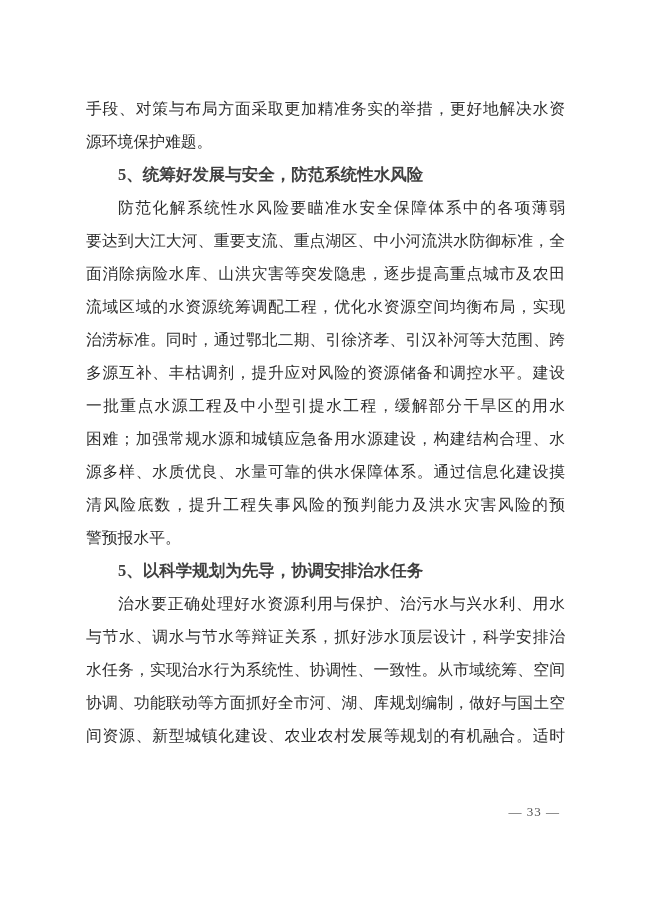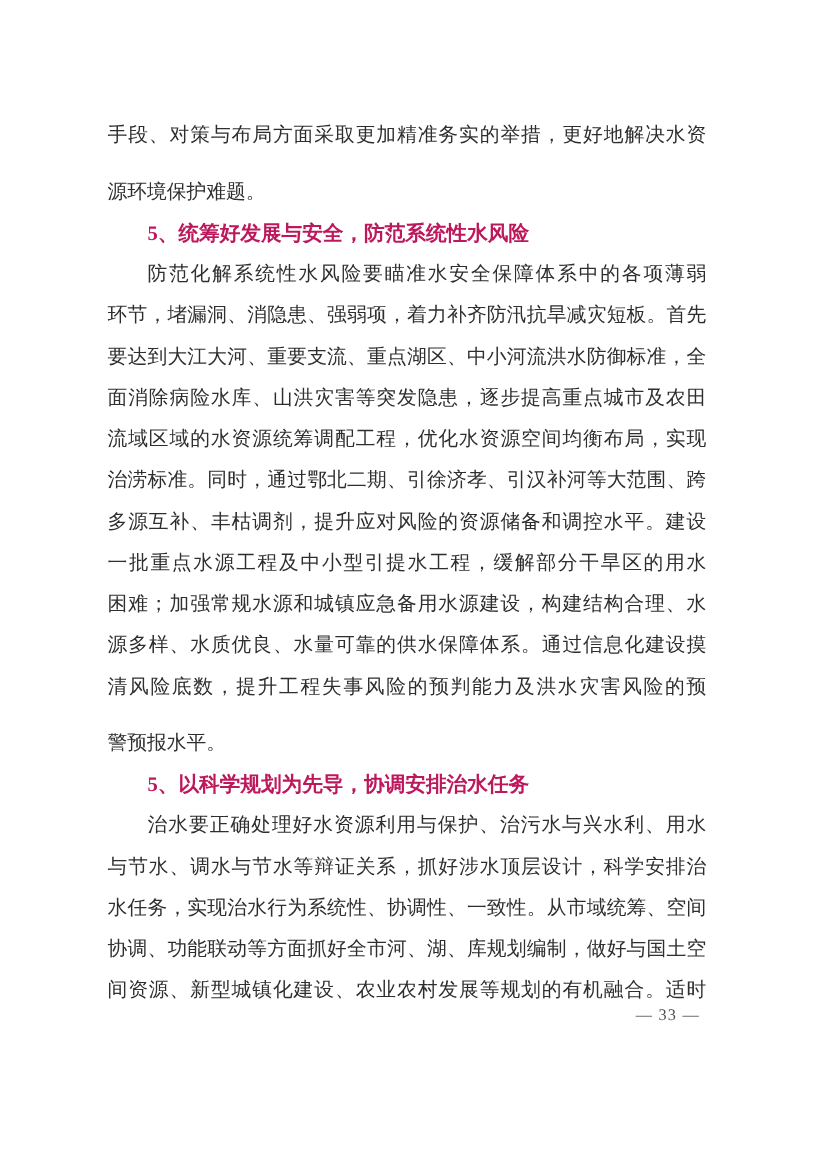--- a/index.html
+++ b/index.html
@@ -26,28 +26,27 @@
     text-align:justify;
     text-align-last:justify;
     text-justify:inter-character;
     overflow:hidden;
     white-space:normal;
     color:#2e2e2e;
   }
   .ln.end{
     text-align:right;
     text-align-last:left;
-    margin-top:12px;
   }
   .ln.ind{
     padding-left:32px;
   }
   .ln.hd{
     font-weight:bold;
-    color:#be185d;
+    color:#404040;
     text-align:left;
     text-align-last:left;
     font-size:16.5px;
   }
   .pagenum{
     position:absolute;
     top:803px;
     right:90px;
     font-size:13px;
     line-height:18px;
@@ -62,21 +61,20 @@
 
 <div class="page">
   <div class="textblock">
 
     <div class="ln">手段、对策与布局方面采取更加精准务实的举措，更好地解决水资</div>
     <div class="ln end">源环境保护难题。</div>
 
     <div class="ln hd ind">5、统筹好发展与安全，防范系统性水风险</div>
 
     <div class="ln ind">防范化解系统性水风险要瞄准水安全保障体系中的各项薄弱</div>
-    <div class="ln">环节，堵漏洞、消隐患、强弱项，着力补齐防汛抗旱减灾短板。首先</div>
     <div class="ln">要达到大江大河、重要支流、重点湖区、中小河流洪水防御标准，全</div>
     <div class="ln">面消除病险水库、山洪灾害等突发隐患，逐步提高重点城市及农田</div>
     <div class="ln">流域区域的水资源统筹调配工程，优化水资源空间均衡布局，实现</div>
     <div class="ln">治涝标准。同时，通过鄂北二期、引徐济孝、引汉补河等大范围、跨</div>
     <div class="ln">多源互补、丰枯调剂，提升应对风险的资源储备和调控水平。建设</div>
     <div class="ln">一批重点水源工程及中小型引提水工程，缓解部分干旱区的用水</div>
     <div class="ln">困难；加强常规水源和城镇应急备用水源建设，构建结构合理、水</div>
     <div class="ln">源多样、水质优良、水量可靠的供水保障体系。通过信息化建设摸</div>
     <div class="ln">清风险底数，提升工程失事风险的预判能力及洪水灾害风险的预</div>
     <div class="ln end">警预报水平。</div>

